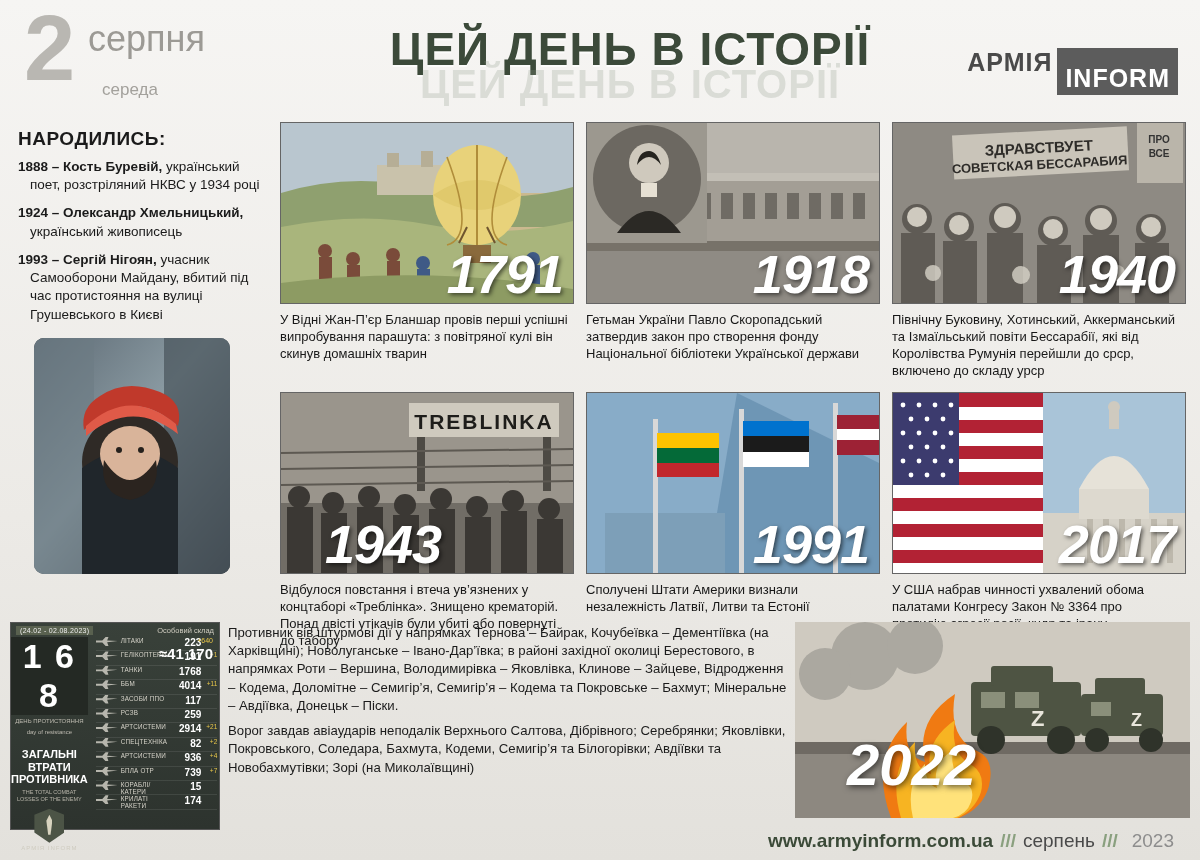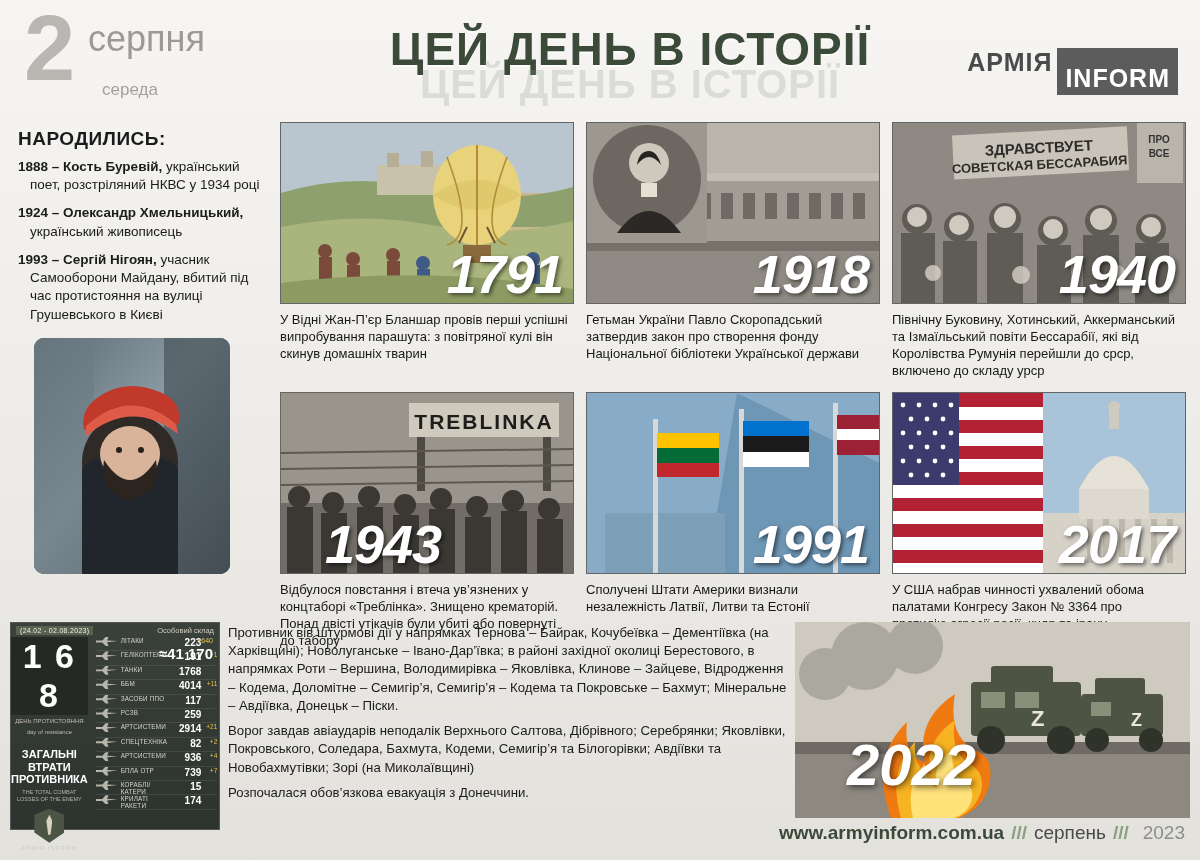--- a/index.html
+++ b/index.html
@@ -255,22 +255,22 @@
     left: 22px; bottom: 20px;
     font-size: 58px; font-weight: bold; font-style: italic;
     color: #fff;
     text-shadow: 2px 2px 6px rgba(0,0,0,.6);
     margin-left: 30px;
   }
 
   .footer {
     position: absolute;
     left: 0; bottom: 0; width: 1200px; height: 38px;
-    display: flex; align-items: flex-start; justify-content: flex-end;
-    padding-right: 15px; box-sizing: border-box;
+    display: flex; align-items: center; justify-content: flex-end;
+    padding-right: 26px; box-sizing: border-box;
     font-size: 19px;
   }
   .f-url { font-weight: bold; color: #3b4a38; }
   .f-sep { color: #8aa07f; margin: 0 7px; font-weight: bold; }
   .f-month { color: #4a4a4a; }
   .f-year { color: #8d8d8d; margin-left: 7px; }
 
   
   .img { width: 100%; height: 100%; position: relative; }
 </style>
@@ -674,21 +674,20 @@
             <span class="lp-val">174</span>
             <span class="lp-delta"></span>
           </div>
         </div>
       </div>
     </div>
 
     <div class="report-text">
       <p>Противник вів штурмові дії у напрямках Тернова – Байрак, Кочубеївка – Дементіївка (на Харківщині); Новолуганське – Івано-Дар’ївка; в районі західної околиці Берестового, в напрямках Роти – Вершина, Володимирівка – Яковлівка, Клинове – Зайцеве, Відродження – Кодема, Доломітне – Семигір’я, Семигір’я – Кодема та Покровське – Бахмут; Мінеральне – Авдіївка, Донецьк – Піски.</p>
       <p>Ворог завдав авіаударів неподалік Верхнього Салтова, Дібрівного; Серебрянки; Яковлівки, Покровського, Соледара, Бахмута, Кодеми, Семигір’я та Білогорівки; Авдіївки та Новобахмутівки; Зорі (на Миколаївщині)</p>
-      <p>Розпочалася обов’язкова евакуація з Донеччини.</p>
     </div>
 
     <div class="burn-photo">
       <svg class="img" viewBox="0 0 395 196" preserveAspectRatio="xMidYMid slice">
         <rect width="395" height="196" fill="#cfcac0"></rect>
         <rect y="130" width="395" height="66" fill="#8d8880"></rect>
         <rect y="120" width="395" height="12" fill="#6f6a63"></rect>
         <g fill="#4e5443">
           <rect x="176" y="60" width="110" height="54" rx="4"></rect>
           <rect x="196" y="44" width="62" height="20" rx="3"></rect>

